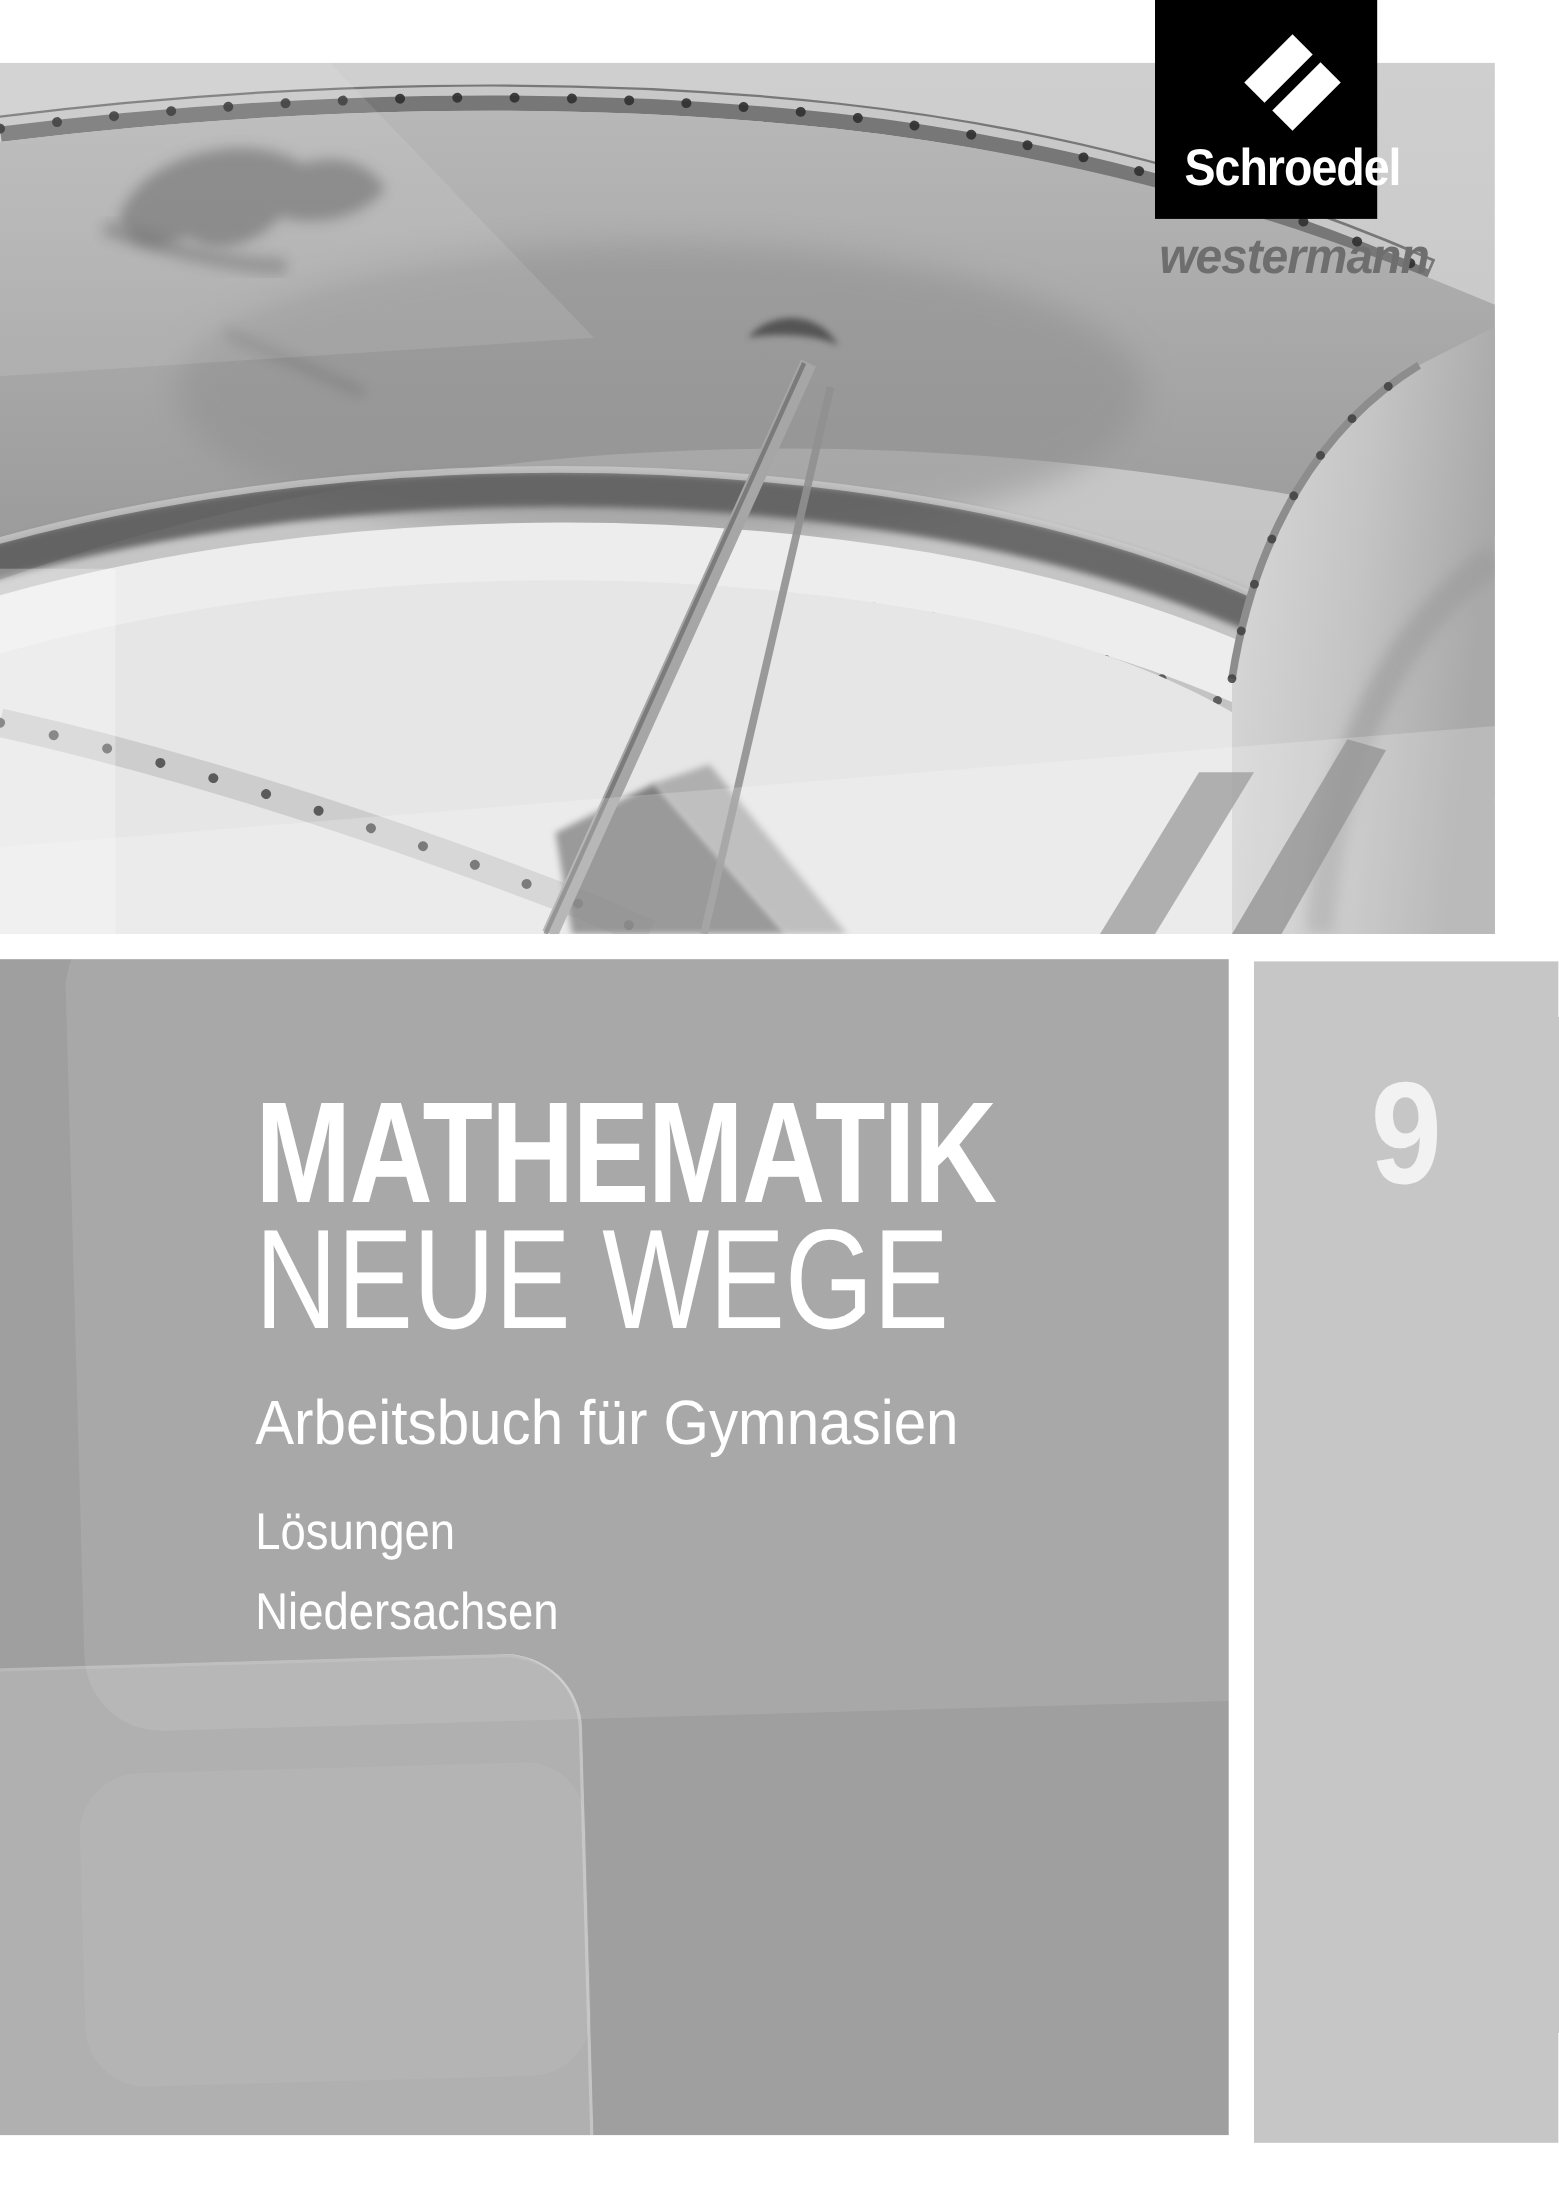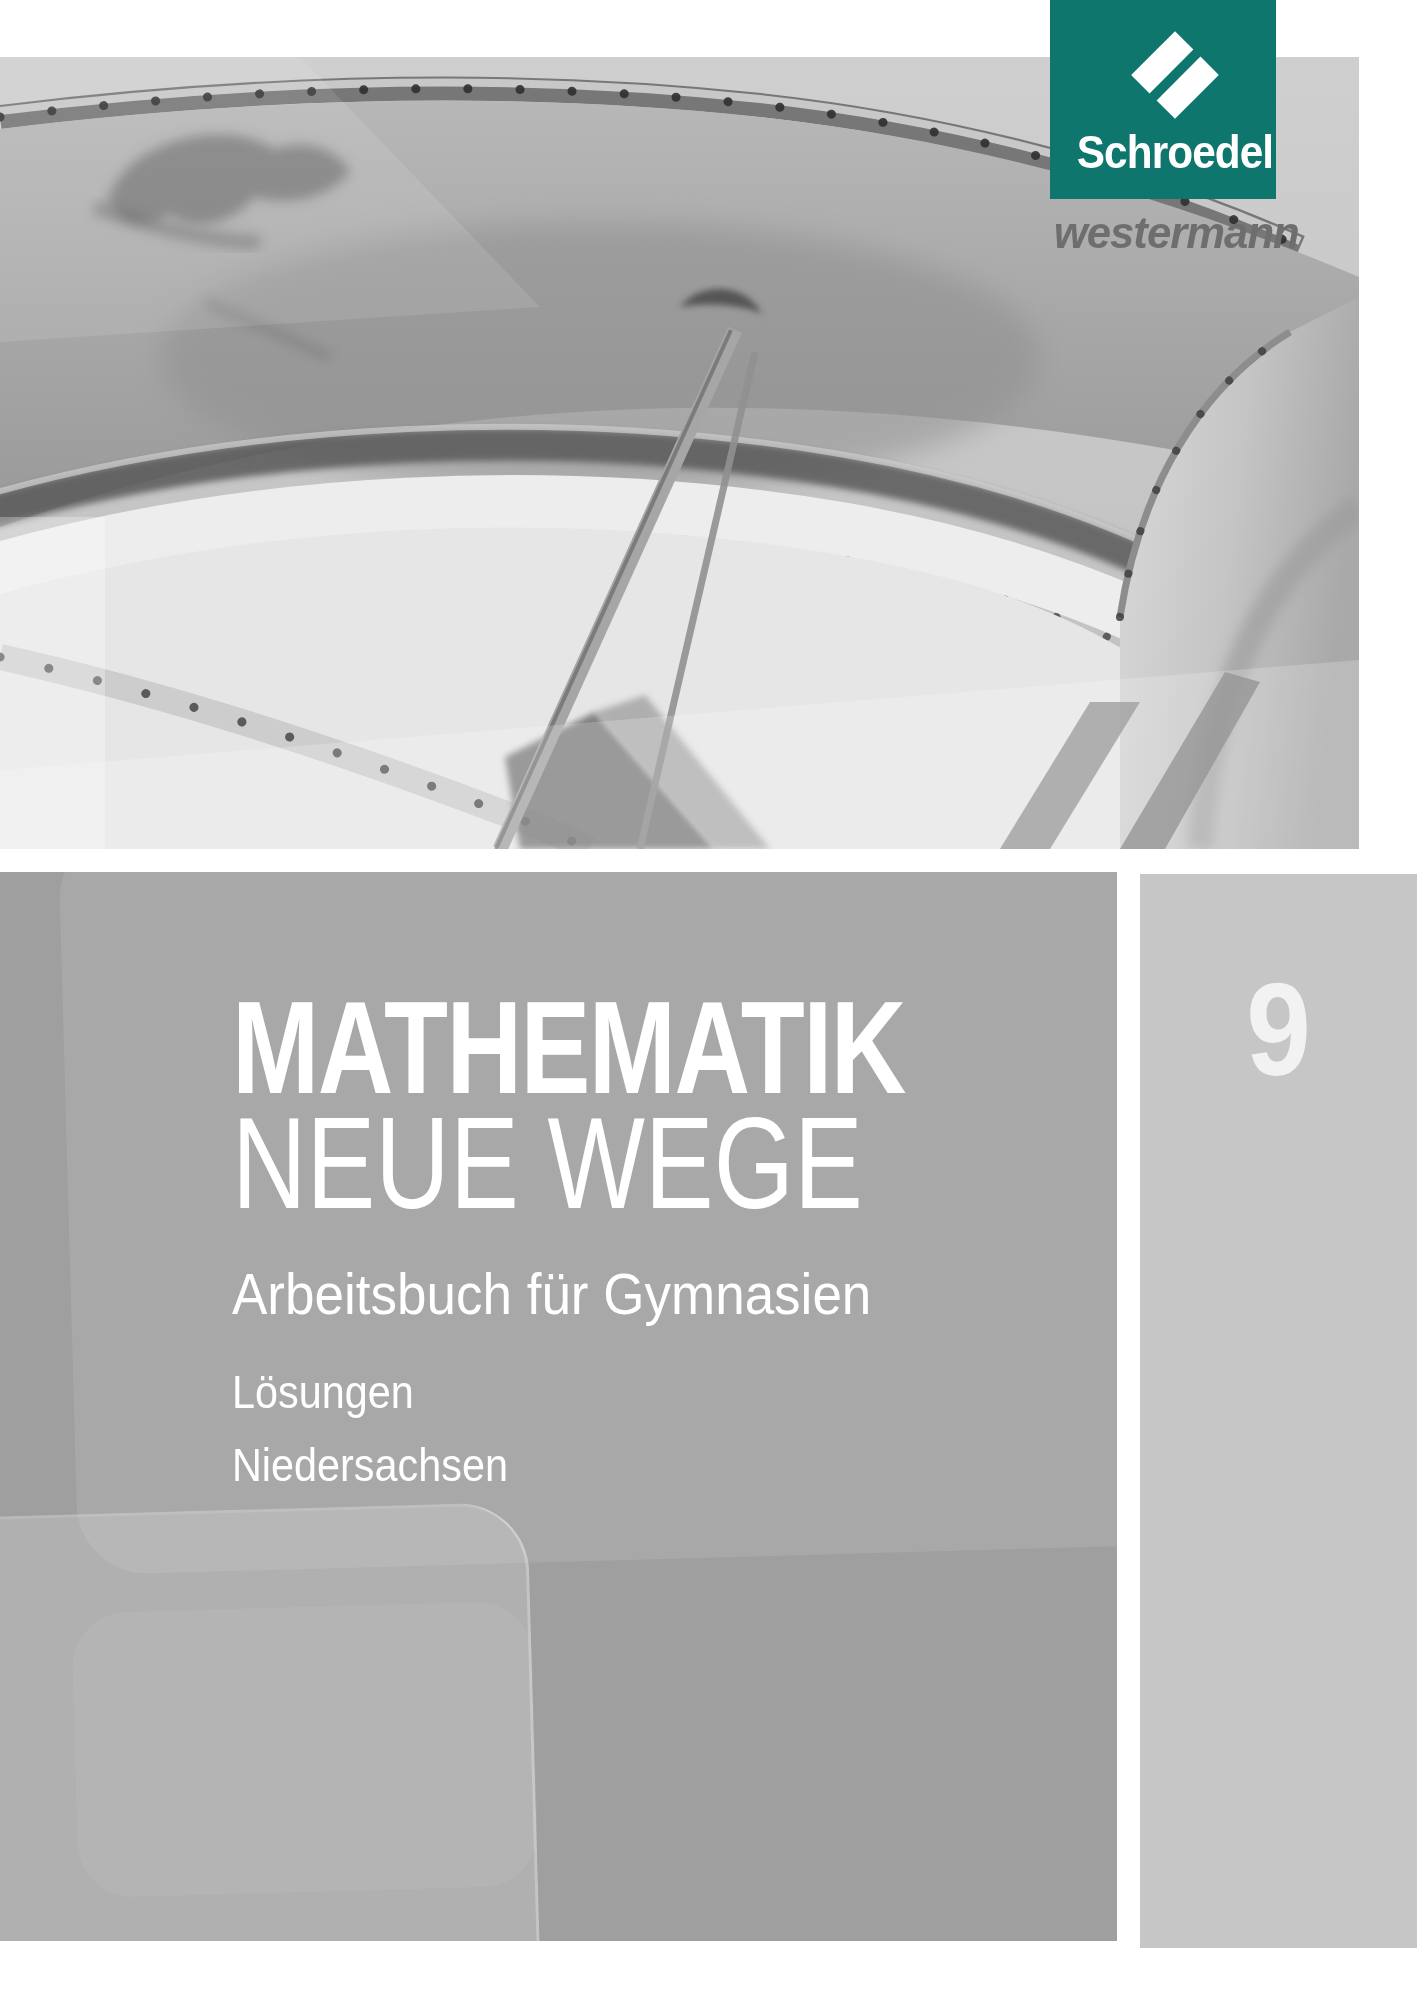--- a/index.html
+++ b/index.html
@@ -6,21 +6,21 @@
   .page {
     position:relative; width:1417px; height:2000px;
     background:#ffffff; overflow:hidden;
     font-family:"Liberation Sans", sans-serif;
   }
   
   .photo { position:absolute; left:0; top:57px; width:1359px; height:792px; }
   .photo svg { display:block; width:100%; height:100%; }
 
   
-  .logobox { position:absolute; left:1050px; top:0; width:226px; height:199px; background:#0f766e; }
+  .logobox { position:absolute; left:1050px; top:0; width:202px; height:199px; background:#000000; }
   .logobox svg { position:absolute; left:0; top:0; }
   .logotext {
     position:absolute; left:0; top:128px; width:250px; text-align:center;
     color:#ffffff; font-size:47px; font-weight:700; line-height:1;
     transform:scaleX(.90); transform-origin:center top; letter-spacing:-1px;
   }
   .brand {
     position:absolute; left:1050px; top:210px; width:250px; text-align:center;
     color:#6e6e6e; font-size:45px; font-weight:700; font-style:italic; line-height:1;
     transform:scaleX(.97); transform-origin:center top; letter-spacing:-1px;

